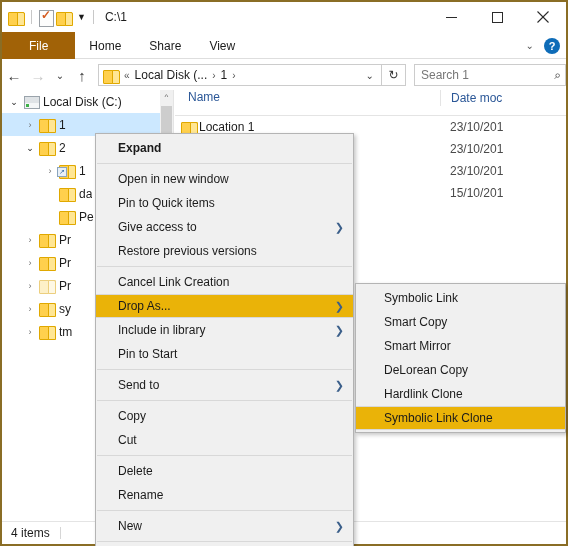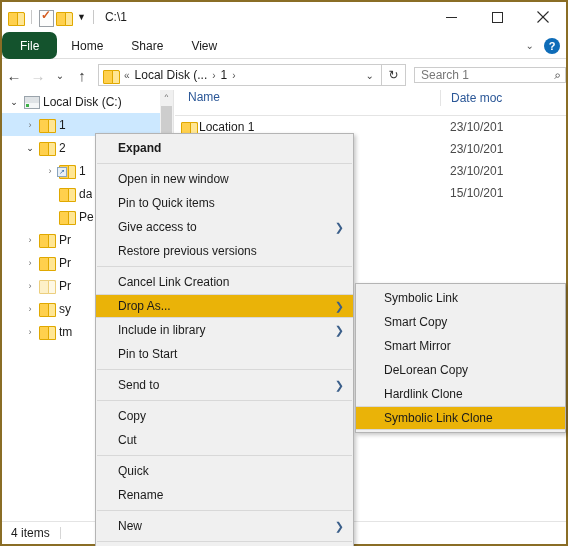--- a/index.html
+++ b/index.html
@@ -93,21 +93,21 @@
     background: #ffffff;
     border-bottom: 1px solid #dededE;
   }
   .tabs { display: flex; height: 27px; align-items: stretch; }
   .tab {
     display: flex; align-items: center; justify-content: center;
     font-size: 12px; color: #1b1b1b;
     padding: 0 14px;
   }
   .tab.file {
-    background: #14532d; color: #ffffff; padding: 0 18px; border-radius: 7px;
+    background: #a16207; color: #ffffff; padding: 0 27px;
   }
   .ribbon-right {
     position: absolute; right: 6px; top: 0; height: 27px;
     display: flex; align-items: center; gap: 10px;
   }
   .chev-dn { font-size: 10px; color: #555; }
   .help-ico {
     width: 16px; height: 16px; border-radius: 50%;
     background: #0e6cb8; color: #fff; font-size: 11px;
     display: flex; align-items: center; justify-content: center;
@@ -140,21 +140,21 @@
   .addr-caret {
     margin-left: auto; font-size: 10px; color: #444; padding-right: 5px;
   }
   .refreshbtn {
     width: 24px; height: 22px; border: 1px solid #cccccc; border-left: none;
     background: #fff;
     display: flex; align-items: center; justify-content: center;
     font-size: 12px; color: #333;
   }
   .searchbox {
-    width: 152px; height: 16px; margin-left: 8px;
+    width: 152px; height: 22px; margin-left: 8px;
     border: 1px solid #cccccc; background: #ffffff;
     display: flex; align-items: center; padding: 0 4px 0 6px;
   }
   .searchbox .ph { font-size: 12px; color: #777; flex: 1; }
   .search-ico { font-size: 12px; color: #444; }
 
   
   .content {
     position: absolute; left: 0; top: 88px;
     width: 564px; height: 431px;
@@ -505,21 +505,21 @@
     <div class="mi">Pin to Start</div>
     <div class="msep"></div>
     <div class="mi">
       <span>Send to</span>
       <span class="sub-arrow">❯</span>
     </div>
     <div class="msep"></div>
     <div class="mi">Copy</div>
     <div class="mi">Cut</div>
     <div class="msep"></div>
-    <div class="mi">Quick</div>
+    <div class="mi">Delete</div>
     <div class="mi">Rename</div>
     <div class="msep"></div>
     <div class="mi">
       <span>New</span>
       <span class="sub-arrow">❯</span>
     </div>
     <div class="msep"></div>
     <div class="mi">Properties</div>
   </div>
 

